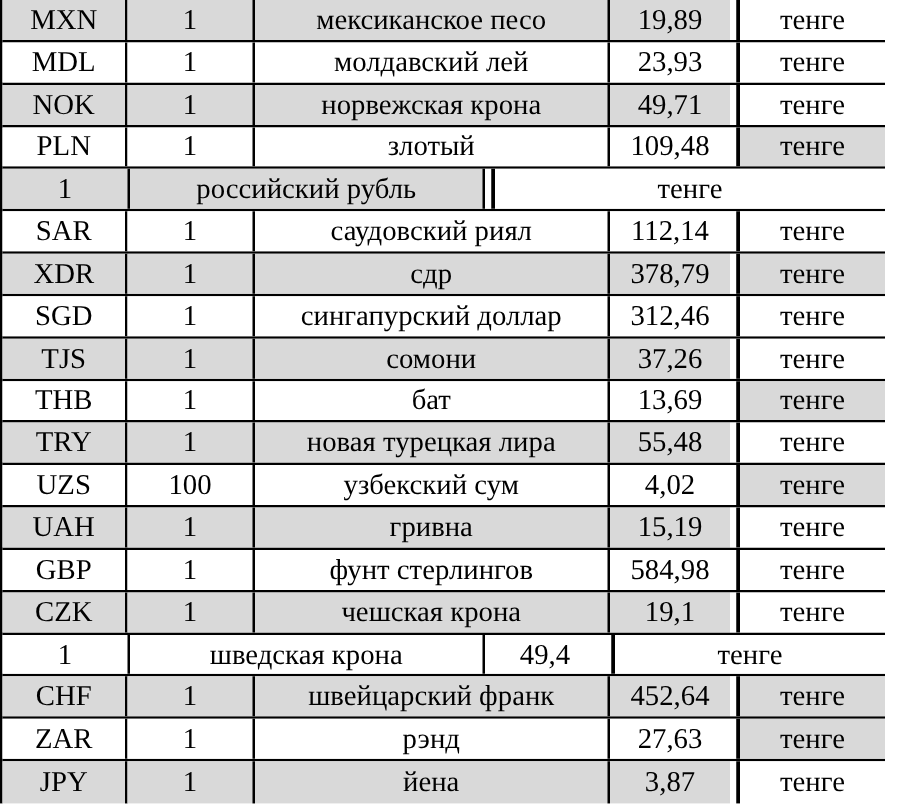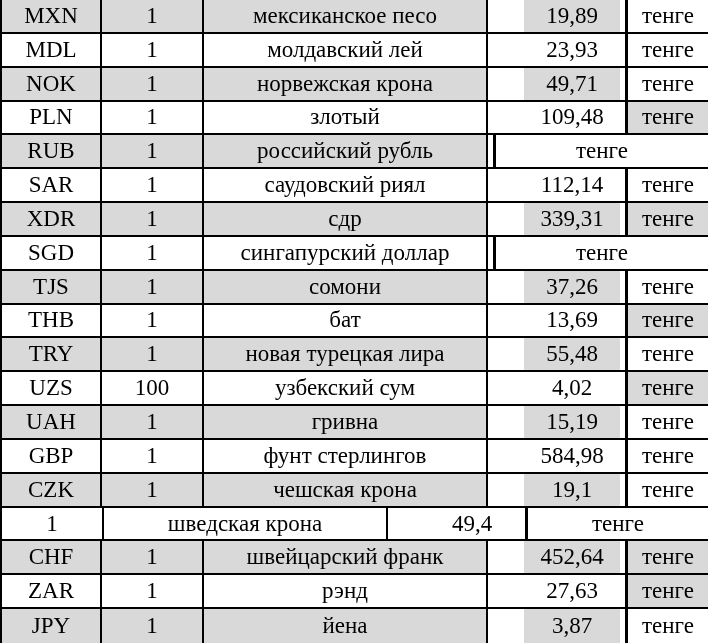--- a/index.html
+++ b/index.html
@@ -31,21 +31,21 @@
     align-items: center;
     justify-content: center;
     box-sizing: border-box;
     white-space: nowrap;
     overflow: hidden;
     background: #ffffff;
   }
   .c-code   { width: 100px; border-right: 2px solid #000; }
   .c-amount { width: 102px; border-right: 2px solid #000; }
   .c-name   { width: 284px; border-right: 2px solid #000; }
-  .c-rate   { width: 96px; margin-left: 36px; }
+  .c-rate   { width: 96px; }
   .c-gap    { width: 5px; background: #ffffff; }
   .c-unit   { flex: 1; border-left: 3px solid #000; }
   .row.main-shaded .c-code,
   .row.main-shaded .c-amount,
   .row.main-shaded .c-name,
   .row.main-shaded .c-rate { background: var(--shaded, #d9d9d9); }
   .row.unit-shaded .c-unit { background: var(--shaded, #d9d9d9); }
 </style>
 </head>
 <body>
@@ -82,49 +82,49 @@
   <div class="row unit-shaded">
     <div class="cell c-code">PLN</div>
     <div class="cell c-amount">1</div>
     <div class="cell c-name">злотый</div>
     <div class="cell c-rate">109,48</div>
     <div class="cell c-gap"></div>
     <div class="cell c-unit">тенге</div>
   </div>
 
   <div class="row main-shaded">
-    <div class="cell c-code">RUB</div>
     <div class="cell c-amount">1</div>
     <div class="cell c-name">российский рубль</div>
     <div class="cell c-gap"></div>
     <div class="cell c-unit">тенге</div>
   </div>
 
   <div class="row">
     <div class="cell c-code">SAR</div>
     <div class="cell c-amount">1</div>
     <div class="cell c-name">саудовский риял</div>
     <div class="cell c-rate">112,14</div>
     <div class="cell c-gap"></div>
     <div class="cell c-unit">тенге</div>
   </div>
 
   <div class="row main-shaded unit-shaded">
     <div class="cell c-code">XDR</div>
     <div class="cell c-amount">1</div>
     <div class="cell c-name">сдр</div>
-    <div class="cell c-rate">339,31</div>
+    <div class="cell c-rate">378,79</div>
     <div class="cell c-gap"></div>
     <div class="cell c-unit">тенге</div>
   </div>
 
   <div class="row">
     <div class="cell c-code">SGD</div>
     <div class="cell c-amount">1</div>
     <div class="cell c-name">сингапурский доллар</div>
+    <div class="cell c-rate">312,46</div>
     <div class="cell c-gap"></div>
     <div class="cell c-unit">тенге</div>
   </div>
 
   <div class="row main-shaded">
     <div class="cell c-code">TJS</div>
     <div class="cell c-amount">1</div>
     <div class="cell c-name">сомони</div>
     <div class="cell c-rate">37,26</div>
     <div class="cell c-gap"></div>

